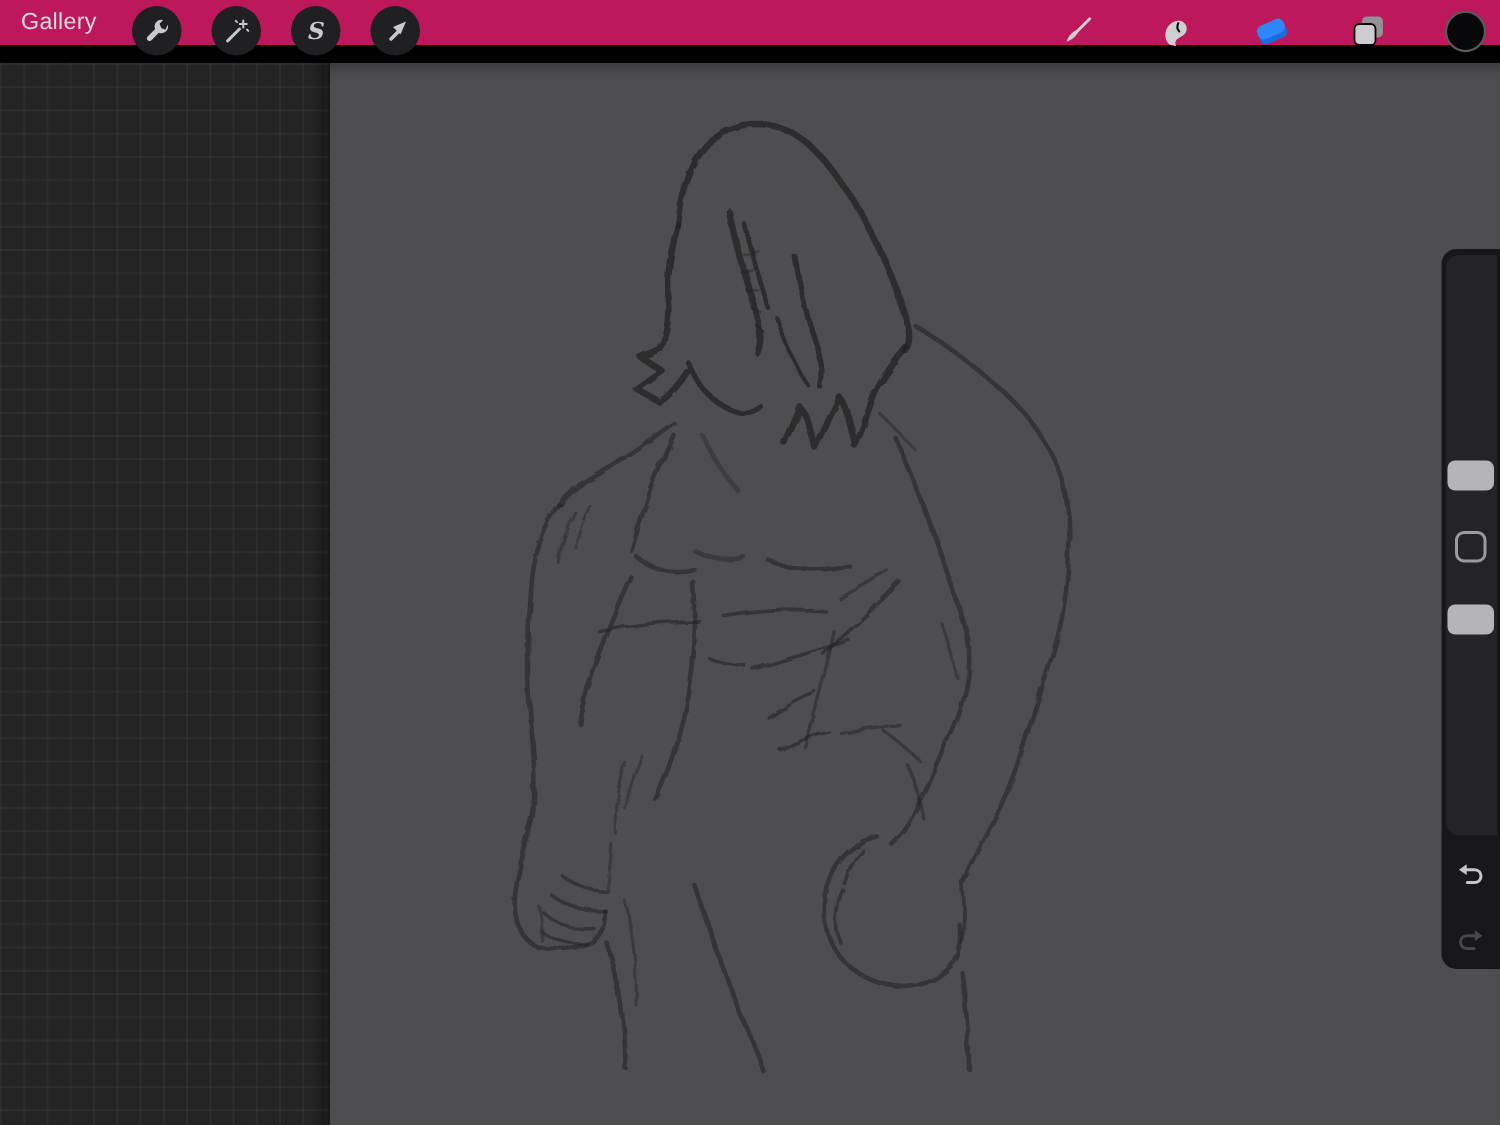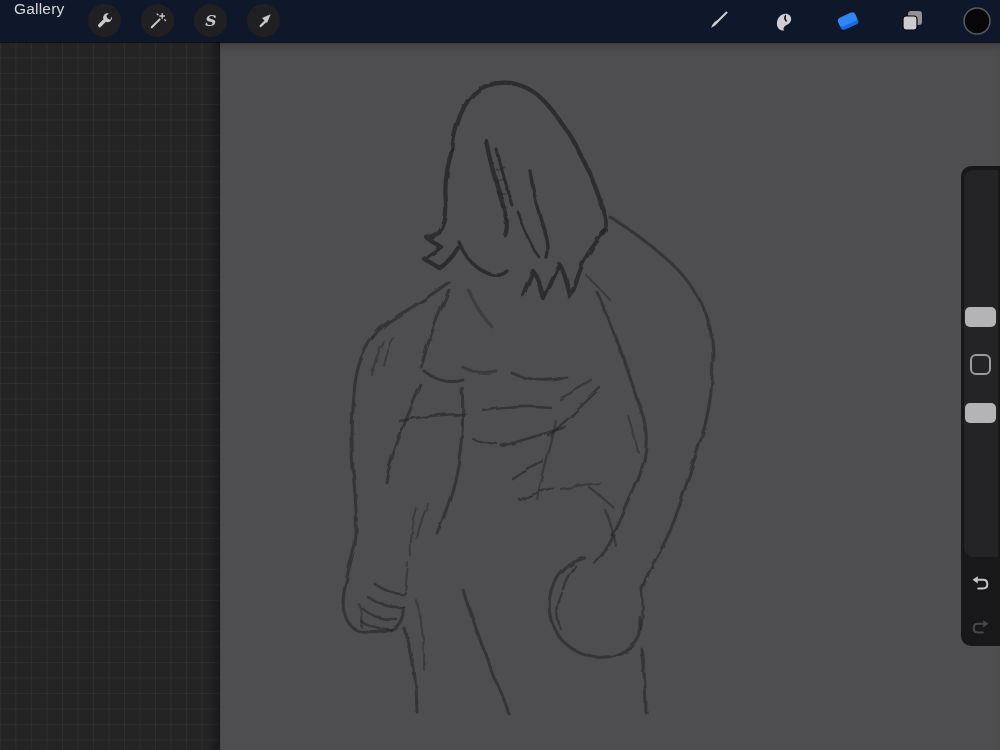--- a/index.html
+++ b/index.html
@@ -1,21 +1,21 @@
 <!DOCTYPE html>
 <html><head>
 <meta charset="utf-8">
 <style>
   html,body{margin:0;padding:0;background:#000;}
   body{width:1000px;height:750px;position:relative;overflow:hidden;
        font-family:"Liberation Sans",sans-serif;-webkit-font-smoothing:antialiased;}
 
   
-  .topbar{position:absolute;left:0;top:0;width:1000px;height:42px;background:#0f172a;
-          display:flex;align-items:flex-start;z-index:30;box-shadow:0 1px 0 rgba(0,0,0,.7);}
+  .topbar{position:absolute;left:0;top:0;width:1000px;height:30px;background:#be185d;
+          display:flex;align-items:center;z-index:30;box-shadow:0 1px 0 rgba(0,0,0,.7);}
   .gallery{color:#d8d8d9;font-size:15.5px;margin-left:14px;letter-spacing:.2px;cursor:default;}
   .tool-circle{position:absolute;top:4px;width:33px;height:33px;border-radius:50%;
                background:#202023;display:flex;align-items:center;justify-content:center;}
   .flat-tool{position:absolute;top:4px;width:34px;height:34px;display:flex;align-items:center;justify-content:center;}
   .tool-circle svg,.flat-tool svg{display:block;}
 
   
   .pasteboard{position:absolute;left:0;top:42px;width:220px;height:708px;background-color:#242425;
     background-image:
       linear-gradient(rgba(255,255,255,0.045) 1px, transparent 1px),

